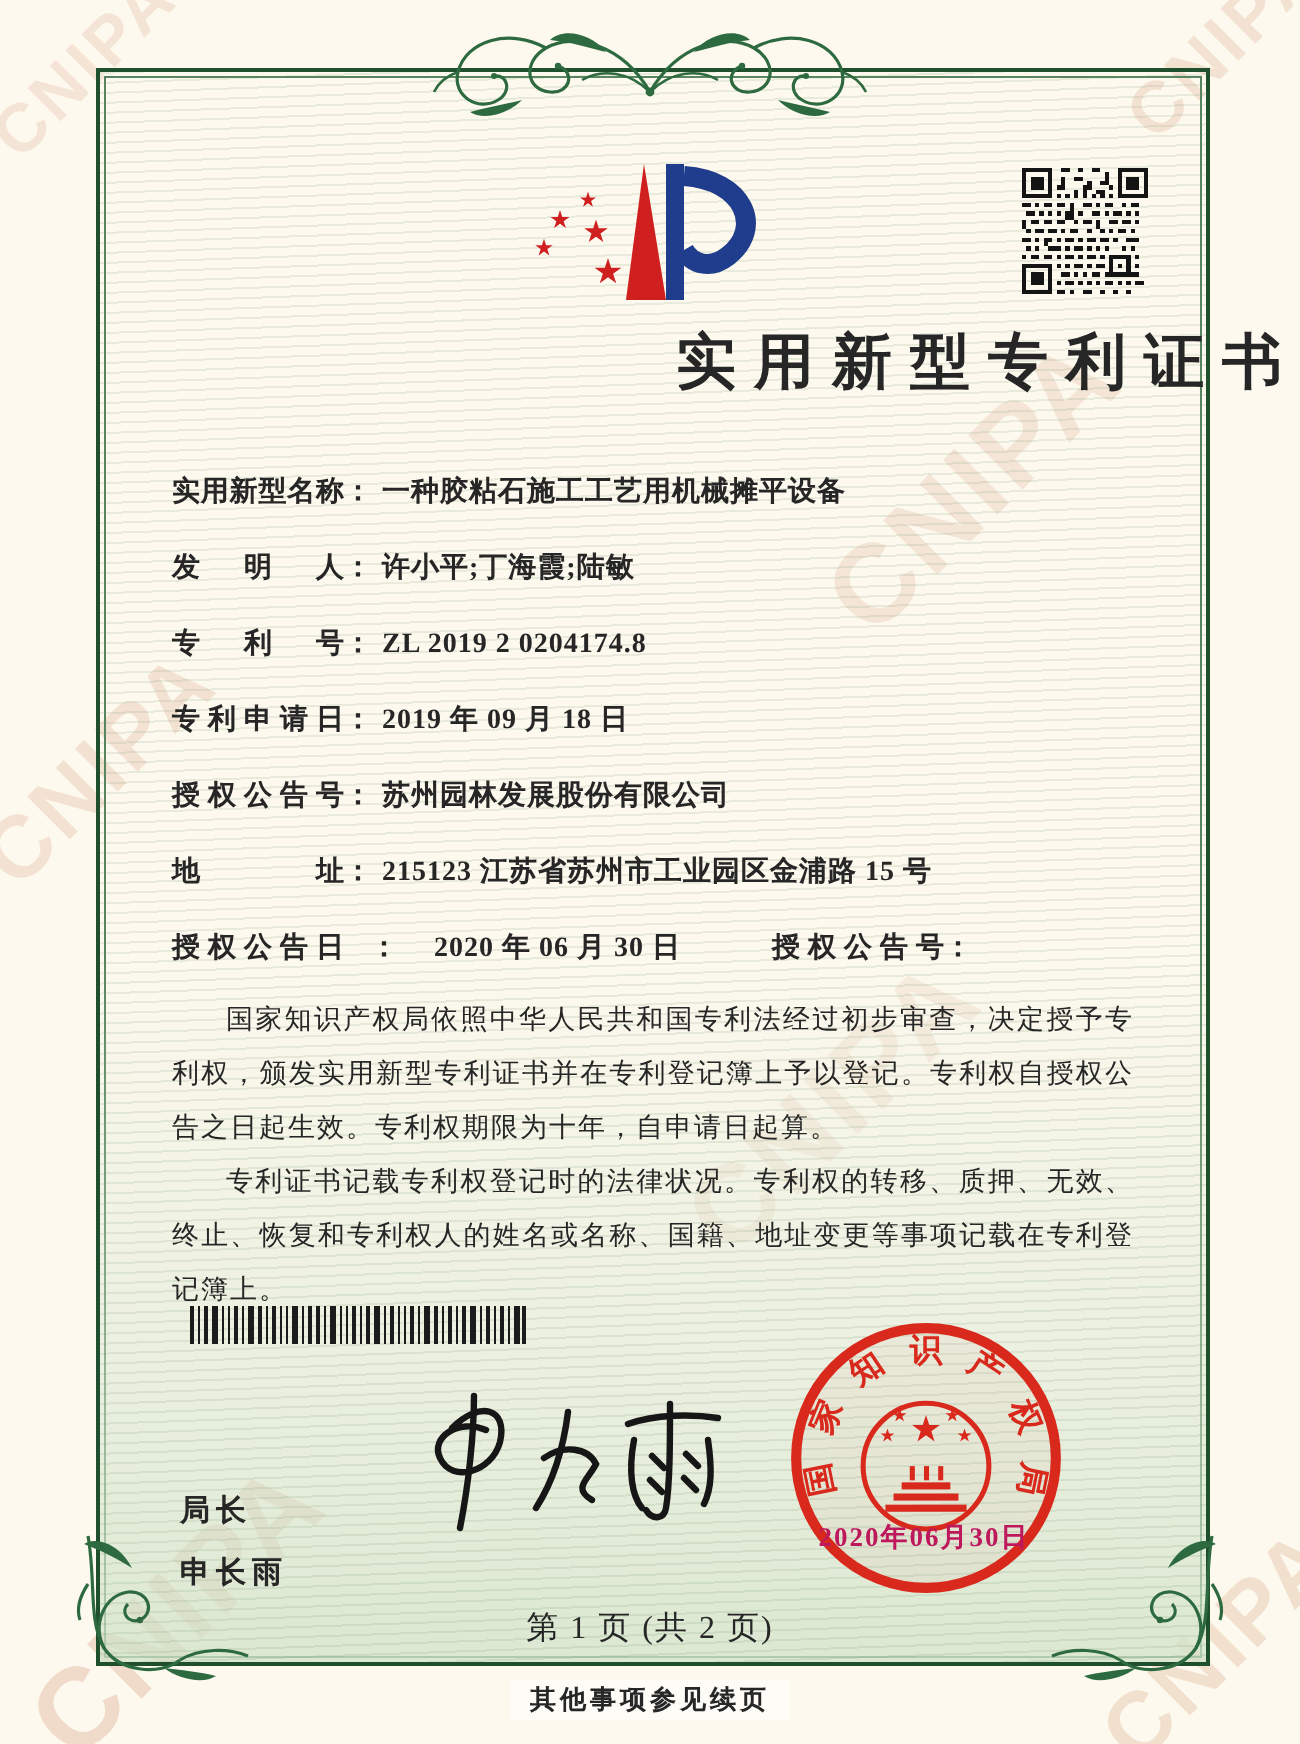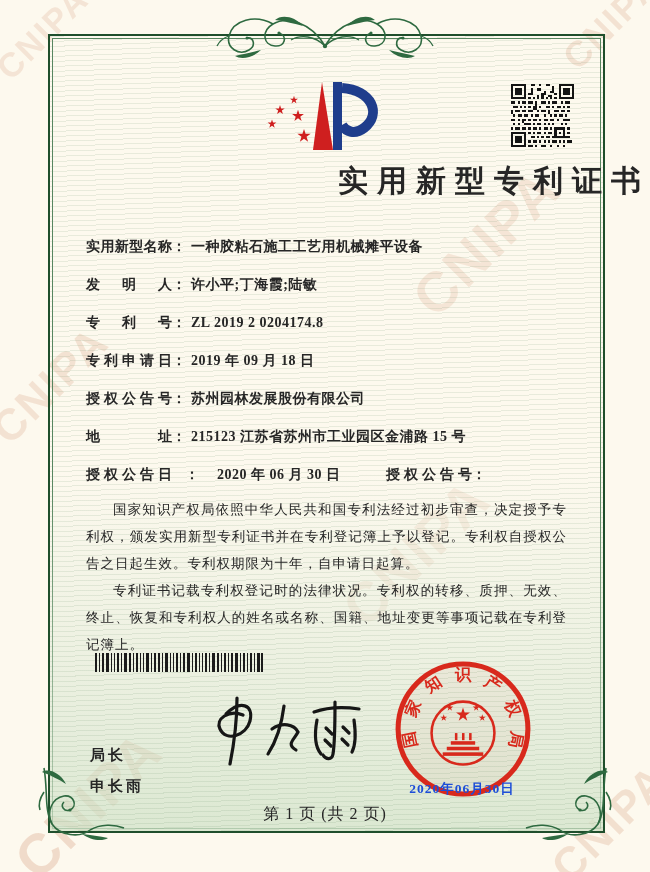--- a/index.html
+++ b/index.html
@@ -56,22 +56,22 @@
   .body-text p{margin:0;text-indent:2em;}
 
   .barcode{position:absolute;left:95px;top:653px;width:168px;height:19px;}
 
   .officer{position:absolute;left:90px;top:746px;font-size:15px;font-weight:700;
            font-family:"Liberation Sans","DejaVu Sans",sans-serif;letter-spacing:3px;}
   .officer .o-name{margin-top:12px;}
   .signature{position:absolute;left:196px;top:694px;width:175px;height:82px;}
 
   .seal{position:absolute;left:392px;top:658px;width:142px;height:142px;}
-  .seal-date{position:absolute;left:386px;top:780px;width:152px;text-align:center;
-             font-size:13.5px;font-weight:700;letter-spacing:1px;color:#1d4ed8;}
+  .seal-date{position:absolute;left:386px;top:760px;width:152px;text-align:center;
+             font-size:13.5px;font-weight:700;letter-spacing:1px;color:#be185d;}
 
   .page-indicator{position:absolute;left:0;top:804px;width:100%;text-align:center;
                   font-size:16px;letter-spacing:1px;}
   .note{position:absolute;left:0;top:840px;width:100%;text-align:center;
         font-size:13px;font-weight:600;letter-spacing:2px;}
   .note span{background:rgba(255,255,255,0.55);padding:1px 10px;display:inline-block;}
 </style>
 </head>
 <body>
 
@@ -419,14 +419,15 @@
         <rect x="69" y="74" width="2.5" height="7"></rect>
         <rect x="76" y="74" width="2.5" height="7"></rect>
       <rect x="58" y="82" width="24" height="3.5"></rect>
       <rect x="54" y="87.5" width="32" height="3.5"></rect>
       <rect x="50" y="93" width="40" height="3.5"></rect>
     </g>
   </svg>
   <div class="seal-date">2020年06月30日</div>
 
   <div class="page-indicator">第 1 页 (共 2 页)</div>
+  <div class="note"><span>其他事项参见续页</span></div>
 
 </div>
 
 </body></html>

